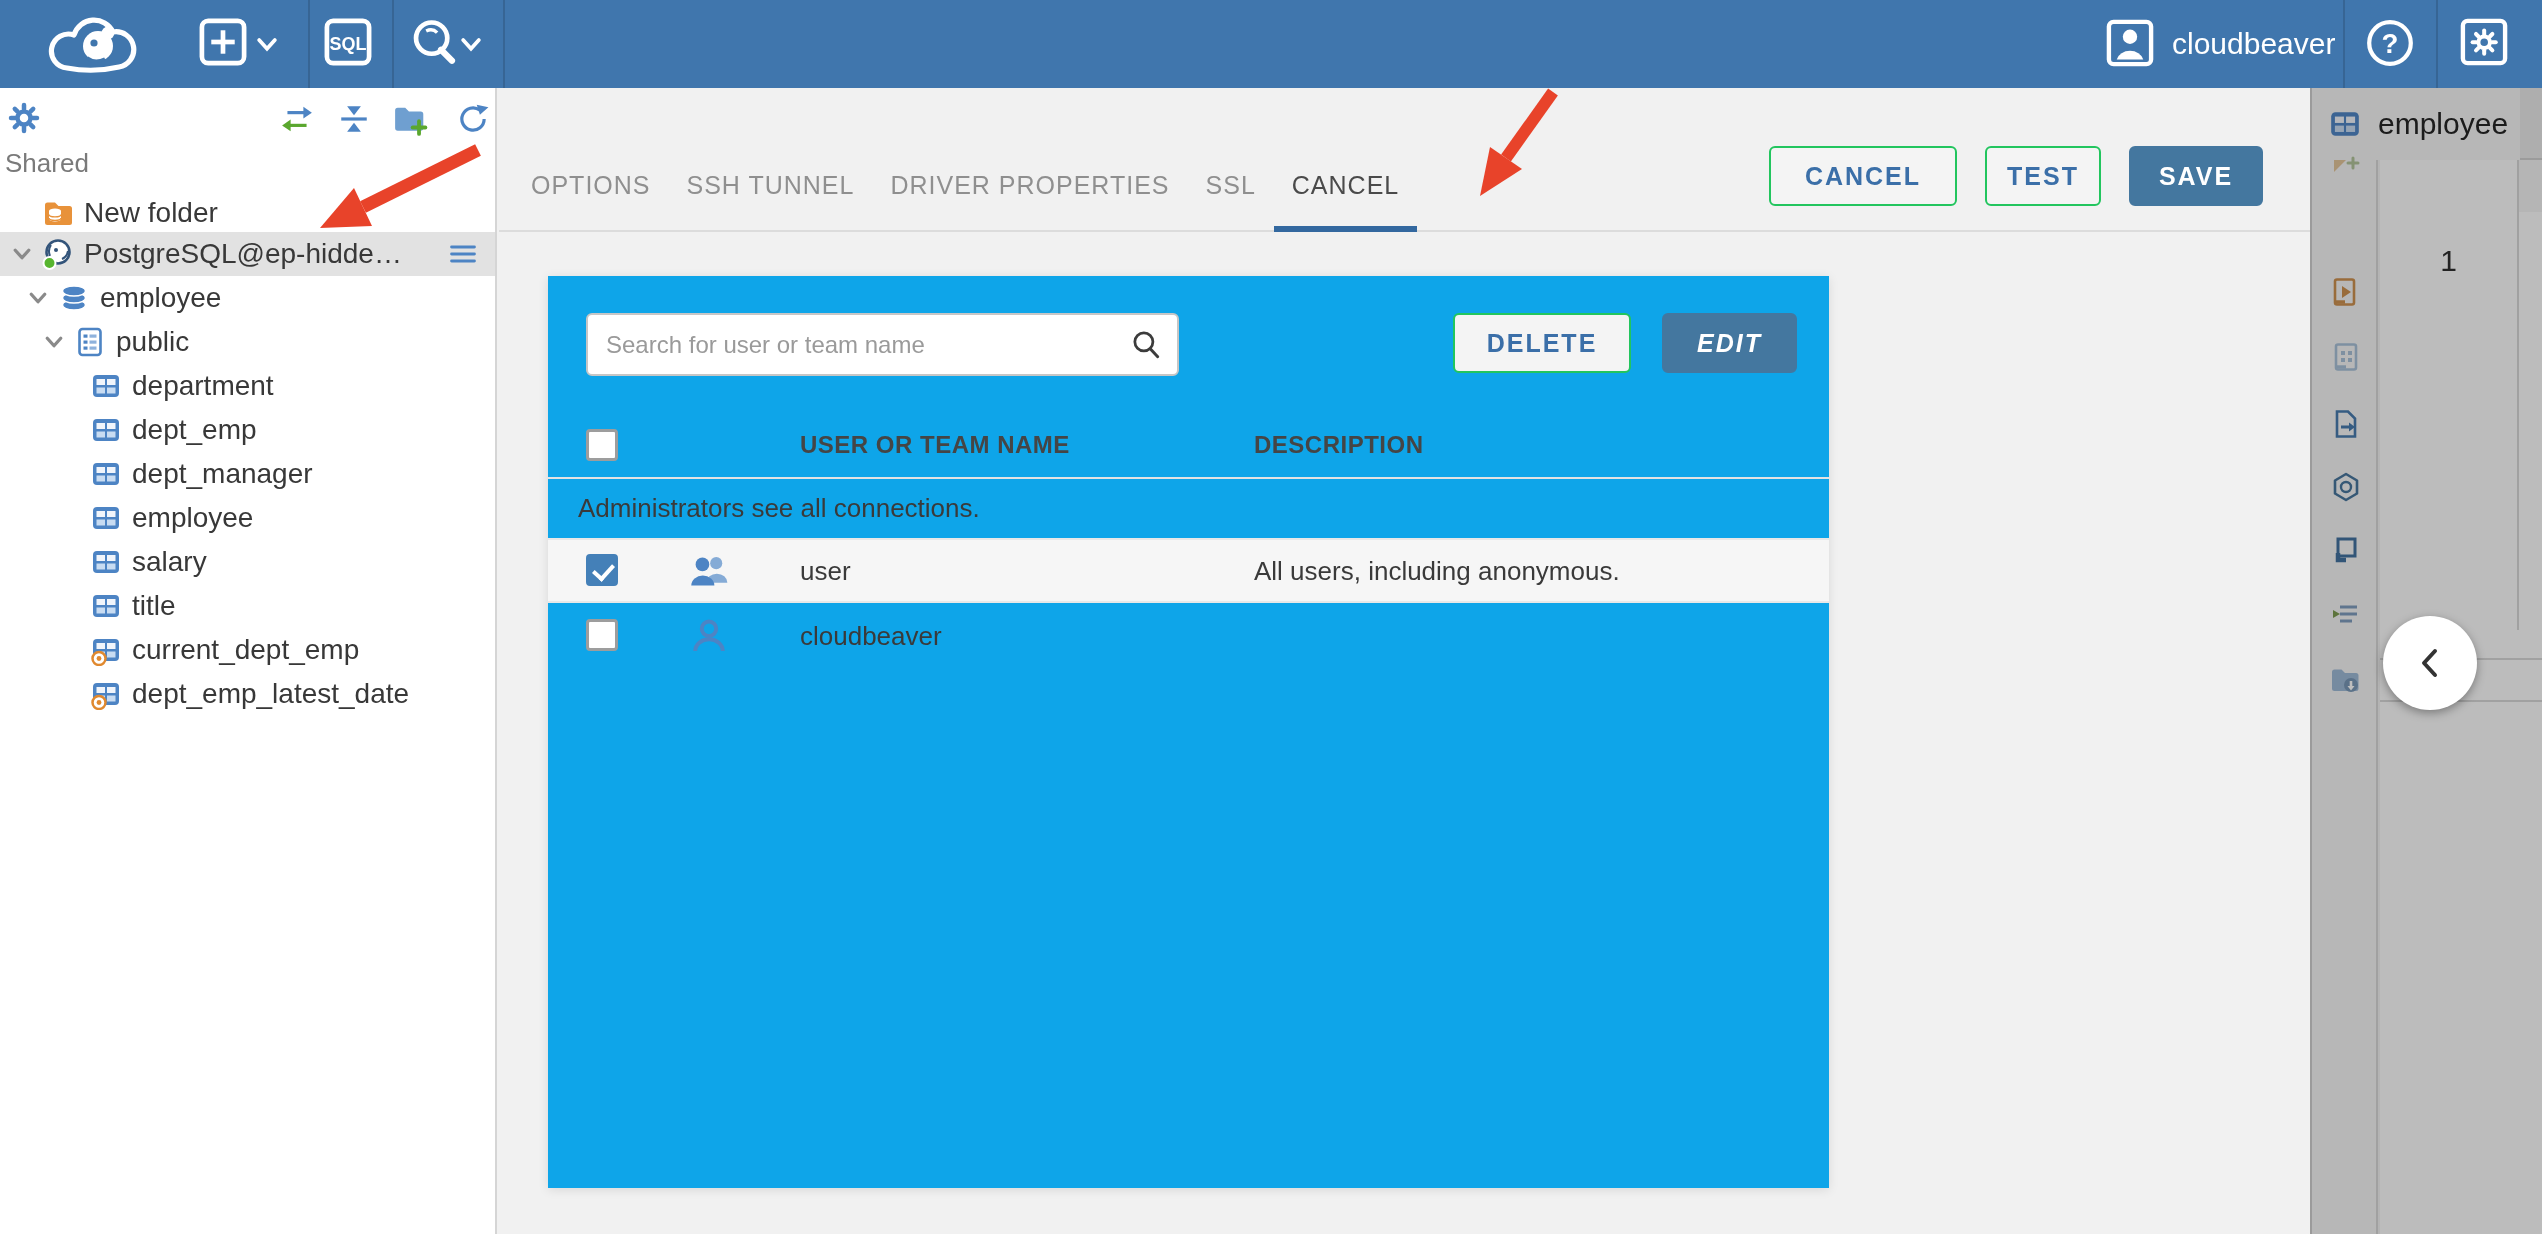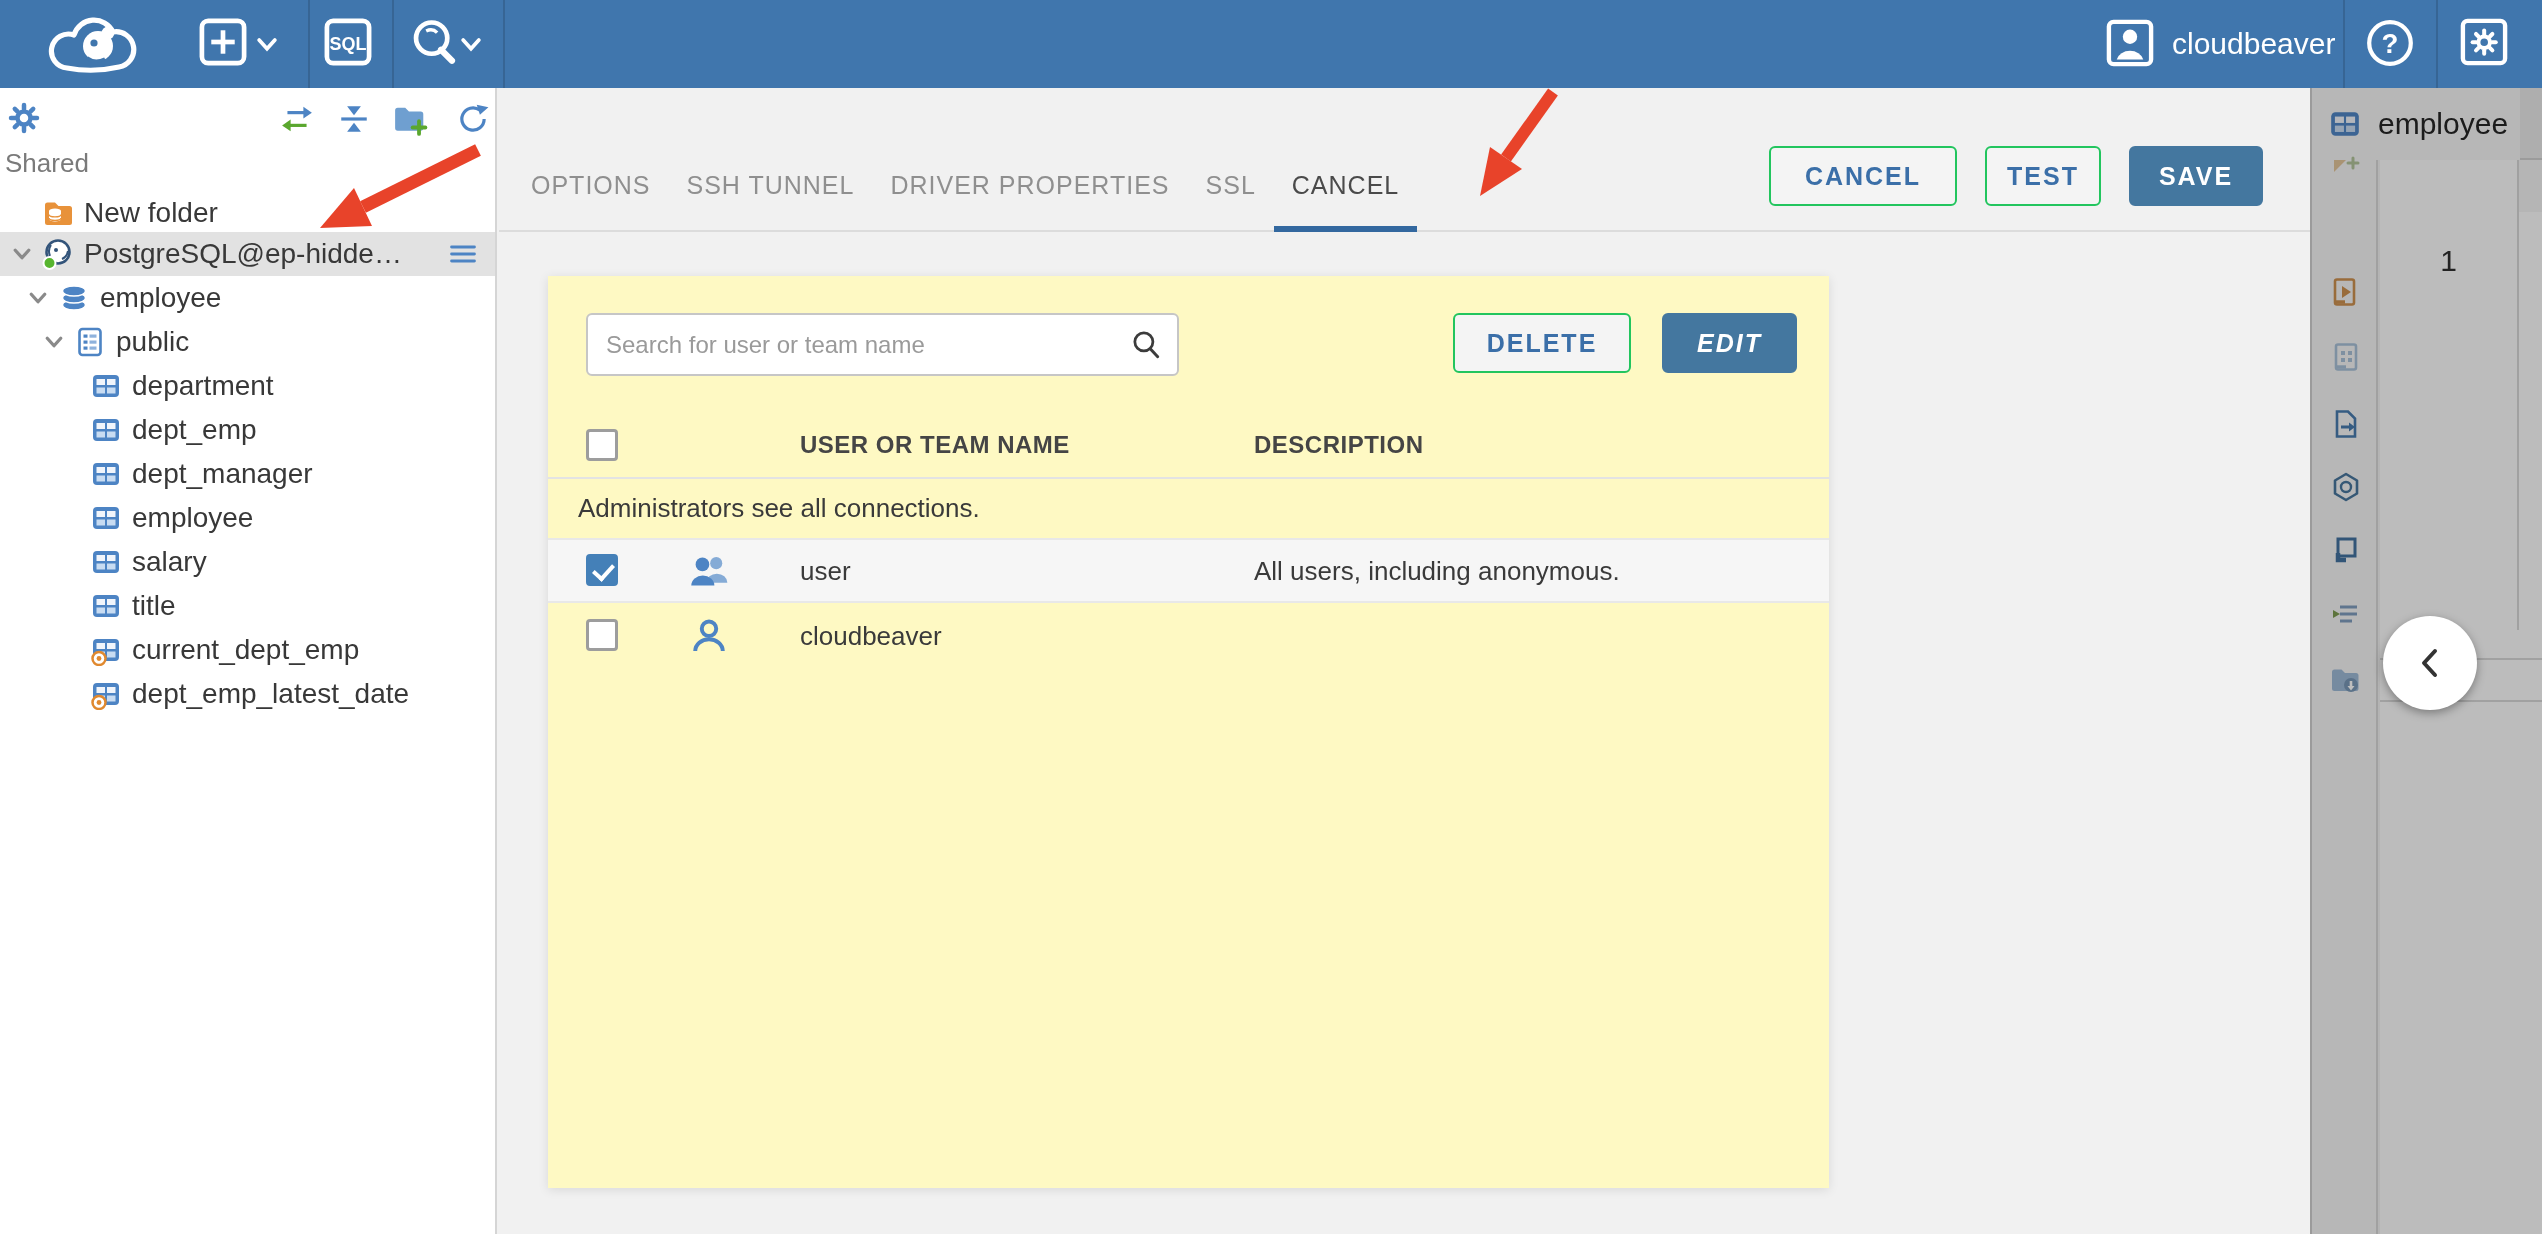--- a/index.html
+++ b/index.html
@@ -42,21 +42,21 @@
   .tab.active{color:#4a4a4a;border-bottom-color:#33689f;position:relative;z-index:2;}
   .actionbar{position:absolute;top:58px;right:47px;display:flex;gap:28px;}
   .btn{height:60px;box-sizing:border-box;border-radius:6px;font-size:25px;font-weight:bold;
        letter-spacing:2px;display:flex;align-items:center;justify-content:center;
        font-family:"Liberation Sans",sans-serif;}
   .btn.outline{border:2px solid #22c55e;color:#3b6fa8;background:#f4f4f4;}
   .btn.fill{background:#44779f;color:#ffffff;border:2px solid #44779f;}
   .w-cancel{width:188px;}.w-test{width:116px;}.w-save{width:134px;}
   .w-delete{width:178px;background:#ffffff;}.w-edit{width:135px;font-style:italic;}
 
-  .card{position:absolute;left:49px;top:188px;width:1281px;height:912px;background:#fef9c3;
+  .card{position:absolute;left:49px;top:188px;width:1281px;height:912px;background:#0ea5e9;
         box-shadow:0 2px 10px rgba(0,0,0,0.10);}
   .search-wrap{position:absolute;left:38px;top:37px;width:593px;height:63px;box-sizing:border-box;
                border:2px solid #c6c6c6;border-radius:6px;background:#fff;display:flex;align-items:center;}
   .search-wrap input{flex:1;border:none;outline:none;font-size:24px;color:#3a3a3a;padding:0 0 0 18px;
                font-family:"Liberation Sans",sans-serif;background:transparent;}
   .search-wrap input::placeholder{color:#9a9a9a;}
   .search-icon{width:34px;height:34px;margin-right:14px;flex:0 0 auto;}
   .card .toolbtns{position:absolute;top:37px;left:905px;display:flex;gap:31px;}
 
   .grid-hdr{position:absolute;left:0;right:0;top:137px;height:64px;border-bottom:2px solid #e3e3e3;

